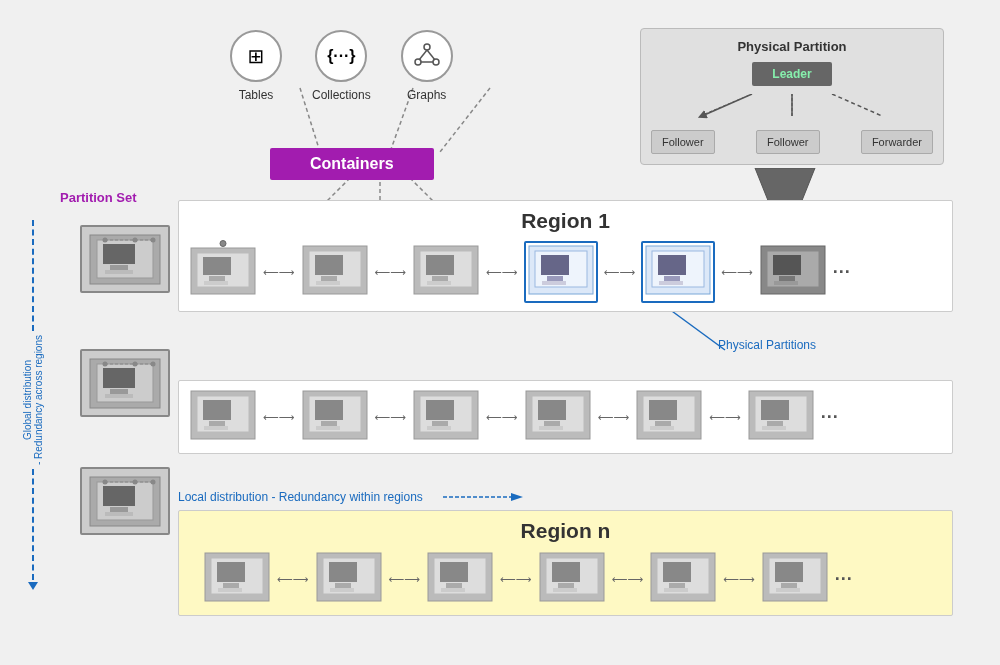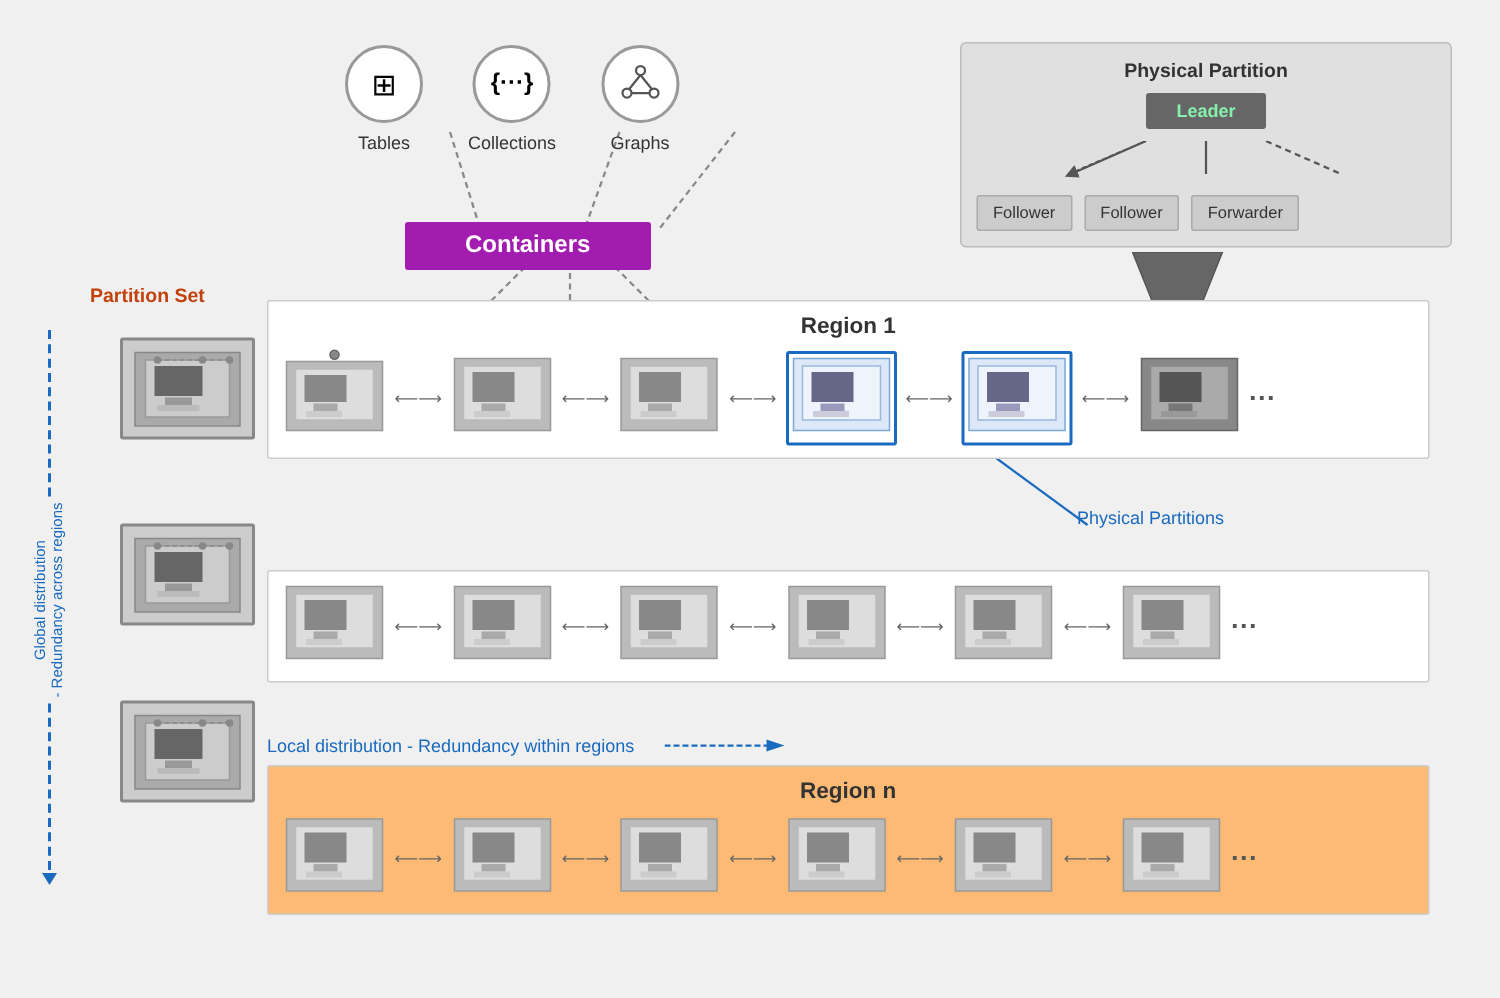--- a/index.html
+++ b/index.html
@@ -75,21 +75,21 @@
       width: 1000px;
       height: 665px;
       pointer-events: none;
     }
 
     
     .physical-partition-box {
       position: absolute;
       top: 28px;
       left: 640px;
-      width: 328px;
+      width: 304px;
       background: #e0e0e0;
       border: 1px solid #bbb;
       border-radius: 4px;
       padding: 10px;
     }
 
     .pp-title {
       text-align: center;
       font-size: 13px;
       font-weight: 600;
@@ -105,21 +105,21 @@
       font-size: 12px;
       font-weight: 600;
       margin: 0 auto 8px auto;
       width: 80px;
       border-radius: 2px;
     }
 
     .pp-followers {
       display: flex;
       gap: 8px;
-      justify-content: flex-start;
+      justify-content: space-between;
     }
 
     .pp-follower {
       background: #ccc;
       border: 1px solid #aaa;
       padding: 5px 10px;
       font-size: 11px;
       color: #333;
       border-radius: 2px;
       text-align: center;
@@ -130,27 +130,27 @@
     .partition-set-area {
       position: absolute;
       top: 188px;
       left: 60px;
       width: 110px;
     }
 
     .partition-set-label {
       font-size: 13px;
       font-weight: 700;
-      color: #c2410c;
+      color: #a21caf;
       line-height: 1.3;
     }
 
     .region-title {
       text-align: center;
-      font-size: 15px;
+      font-size: 21px;
       font-weight: 700;
       color: #333;
       margin-bottom: 8px;
     }
 
     
     .partition-set-col {
       position: absolute;
       top: 195px;
       left: 80px;
@@ -484,21 +484,21 @@
     <span style="font-size:12px; color:#1a6bbf; white-space:nowrap;">
       <span>Local distribution</span>
       <span>- Redundancy within regions</span>
     </span>
     <svg width="80" height="14" style="margin-left:4px;">
       <line x1="0" y1="7" x2="70" y2="7" stroke="#1a6bbf" stroke-width="1.5" stroke-dasharray="4,2"></line>
       <polygon points="68,3 80,7 68,11" fill="#1a6bbf"></polygon>
     </svg>
   </div>
 
-  <div style="position:absolute; top:510px; left:178px; width:775px; background:#fdba74; border:1px solid #ccc; border-radius:2px; padding:8px 10px;">
+  <div style="position:absolute; top:510px; left:178px; width:775px; background:#fef9c3; border:1px solid #ccc; border-radius:2px; padding:8px 24px;">
     <div class="region-title">Region n</div>
     <div style="display:flex; align-items:center; gap:6px;">
       <div>
         <svg width="68" height="52">
           <rect x="2" y="2" width="64" height="48" fill="#bbb" stroke="#999" stroke-width="1"></rect>
           <rect x="8" y="7" width="52" height="36" fill="#ddd" stroke="#bbb" stroke-width="1"></rect>
           <rect x="14" y="11" width="28" height="20" fill="#888"></rect>
           <rect x="20" y="32" width="16" height="5" fill="#aaa"></rect>
           <rect x="15" y="37" width="24" height="4" fill="#ccc"></rect>
         </svg>

